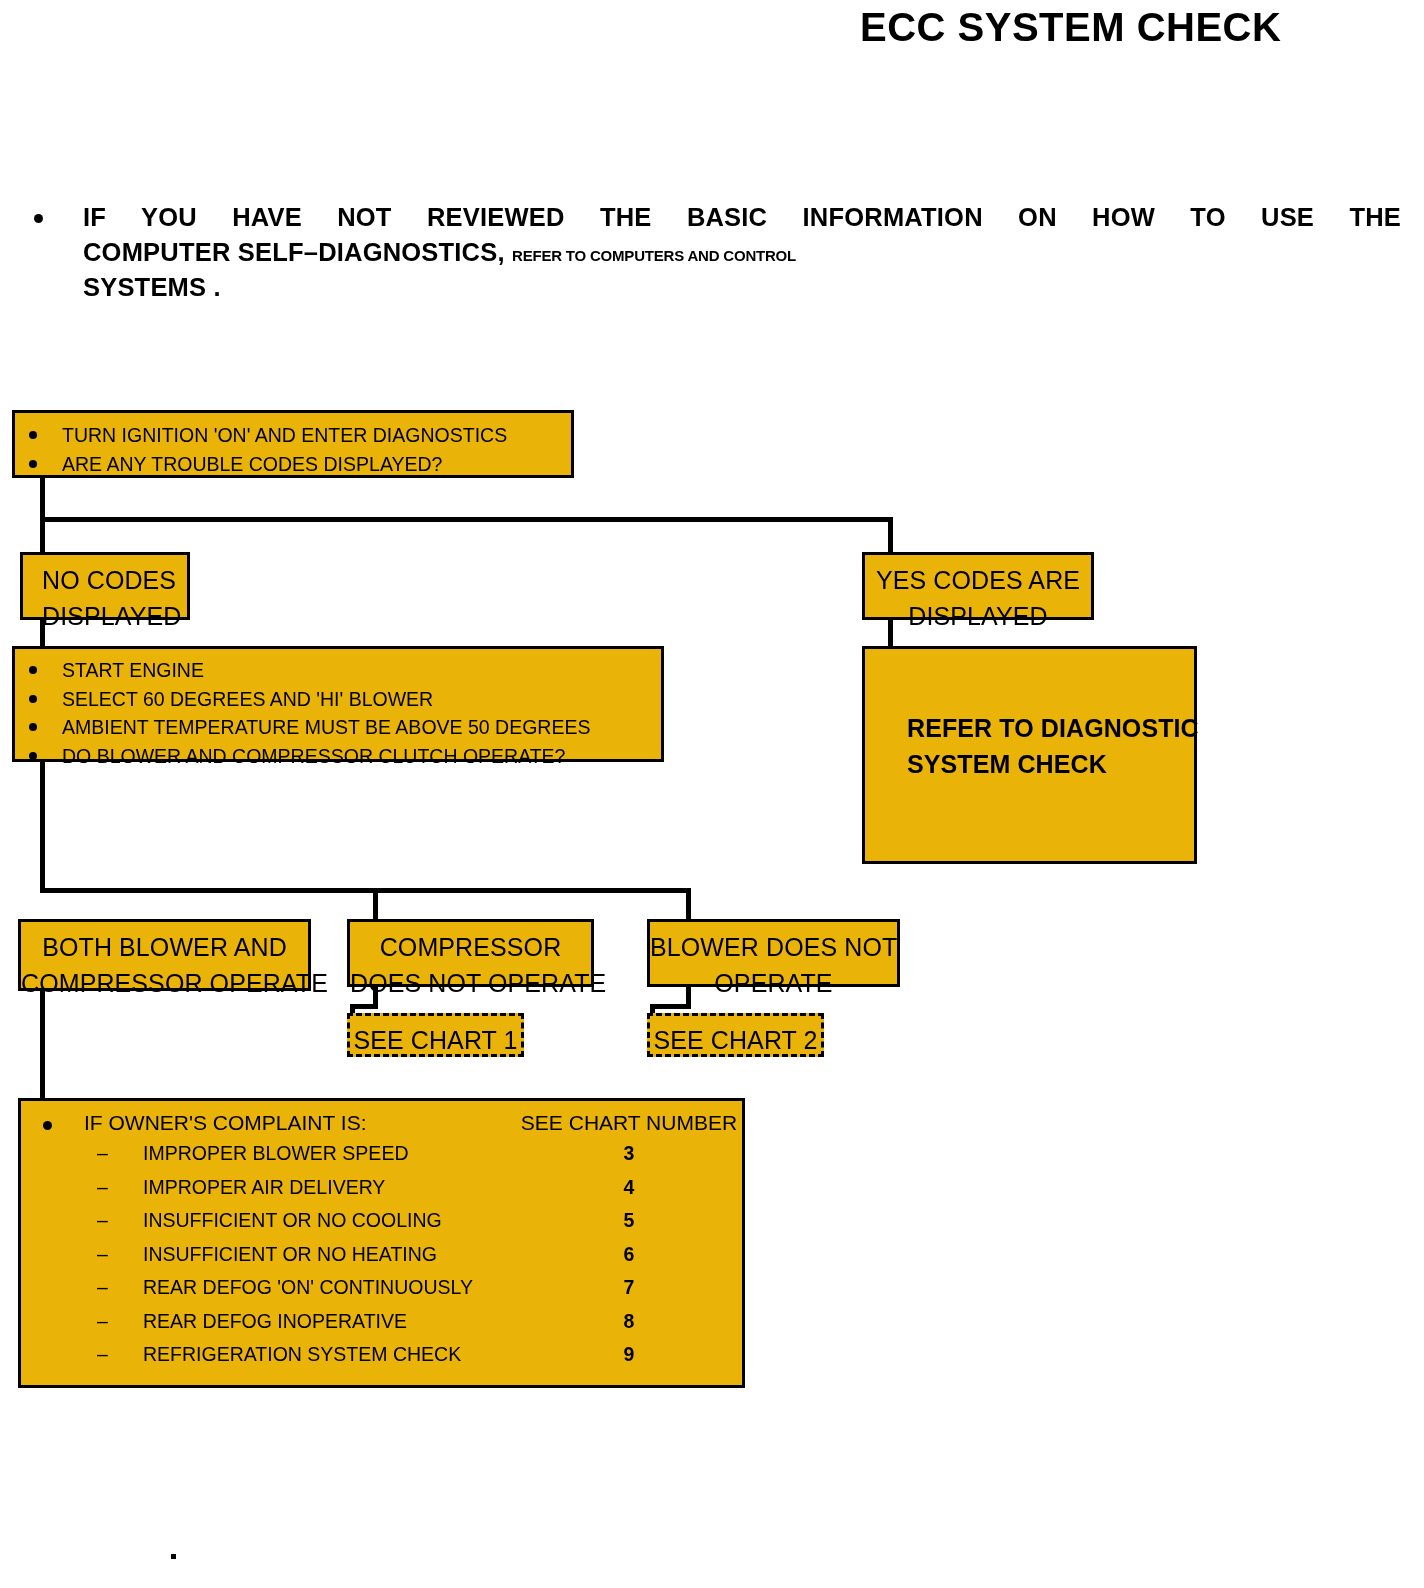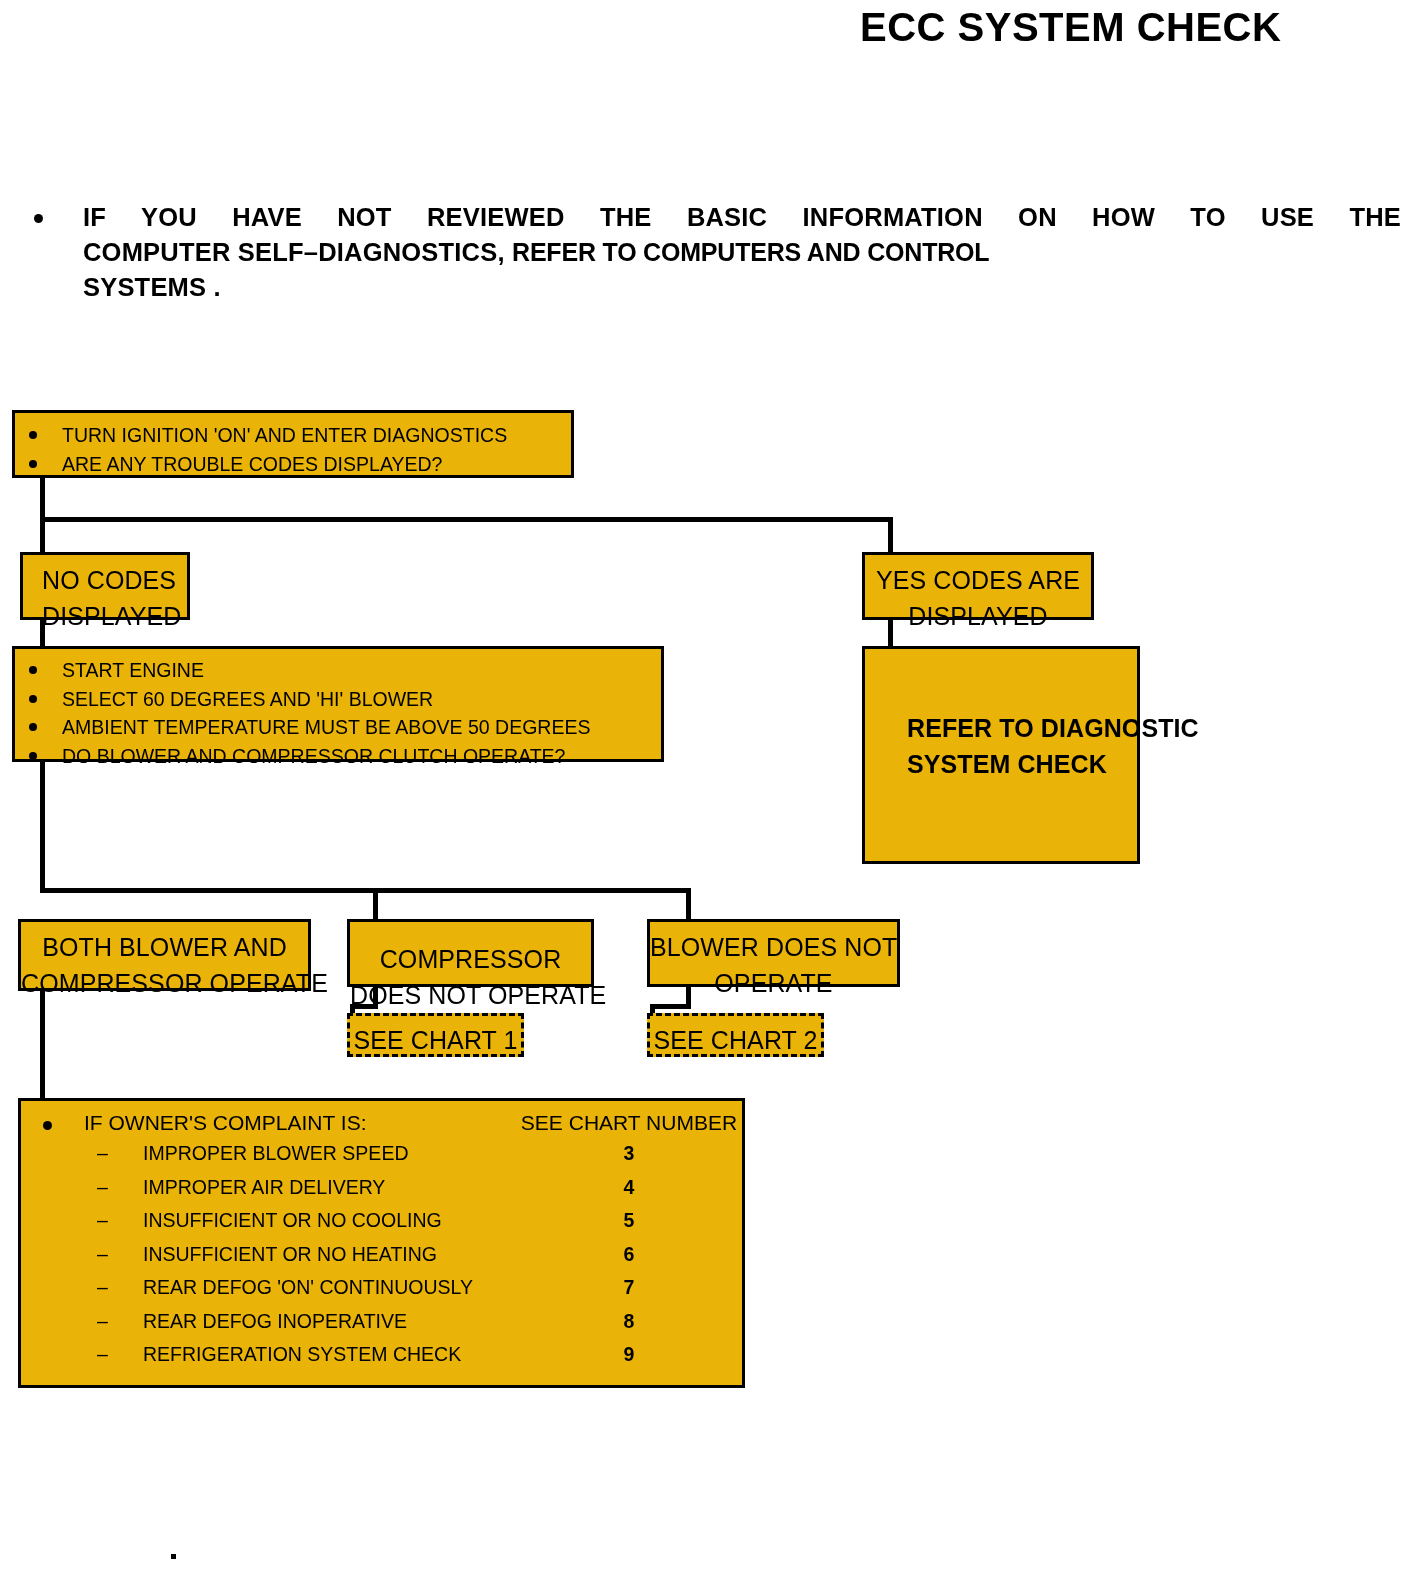--- a/index.html
+++ b/index.html
@@ -57,21 +57,21 @@
     letter-spacing: 0.2px;
   }
   #intro .line1 {
     display: block;
     text-align: justify;
     text-align-last: justify;
     width: 1318px;
   }
   #intro .tail {
     font-weight: bold;
-    font-size: 25px;
+    font-size: 15px;
     letter-spacing: -0.2px;
   }
   #intro .line3 { display: block; }
 
   
   .box {
     position: absolute;
     box-sizing: border-box;
     border: 3px solid #000;
     background: #eab308;
@@ -246,32 +246,32 @@
 
   <div class="box" id="conditions-box" style="left:12px; top:646px; width:652px; height:116px;">
     <ul class="blist" style="margin-top:7px;">
       <li>START ENGINE</li>
       <li>SELECT 60 DEGREES AND 'HI' BLOWER</li>
       <li>AMBIENT TEMPERATURE MUST BE ABOVE 50 DEGREES</li>
       <li>DO BLOWER AND COMPRESSOR CLUTCH OPERATE?</li>
     </ul>
   </div>
 
-  <div class="box" id="refer-box" style="left:862px; top:646px; width:278px; height:218px;">
+  <div class="box" id="refer-box" style="left:862px; top:646px; width:335px; height:218px;">
     <div class="box-text" style="font-weight:bold; margin:62px 0 0 42px;">REFER TO DIAGNOSTIC</div>
     <div class="box-text" style="font-weight:bold; margin:0 0 0 42px;">SYSTEM CHECK</div>
   </div>
 
   <div class="box" style="left:18px; top:919px; width:293px; height:72px;">
     <div class="box-text center" style="margin-top:8px;">BOTH BLOWER AND</div>
     <div class="box-text center">COMPRESSOR OPERATE</div>
   </div>
 
   <div class="box" style="left:347px; top:919px; width:247px; height:68px;">
-    <div class="box-text center" style="margin-top:20px;">COMPRESSOR</div>
+    <div class="box-text center" style="margin-top:8px;">COMPRESSOR</div>
     <div class="box-text center">DOES NOT OPERATE</div>
   </div>
 
   <div class="box" style="left:647px; top:919px; width:253px; height:68px;">
     <div class="box-text center" style="margin-top:8px;">BLOWER DOES NOT</div>
     <div class="box-text center">OPERATE</div>
   </div>
 
   <div class="box dashed" style="left:347px; top:1013px; width:177px; height:44px;">
     <div class="box-text center" style="margin-top:7px;">SEE CHART 1</div>

